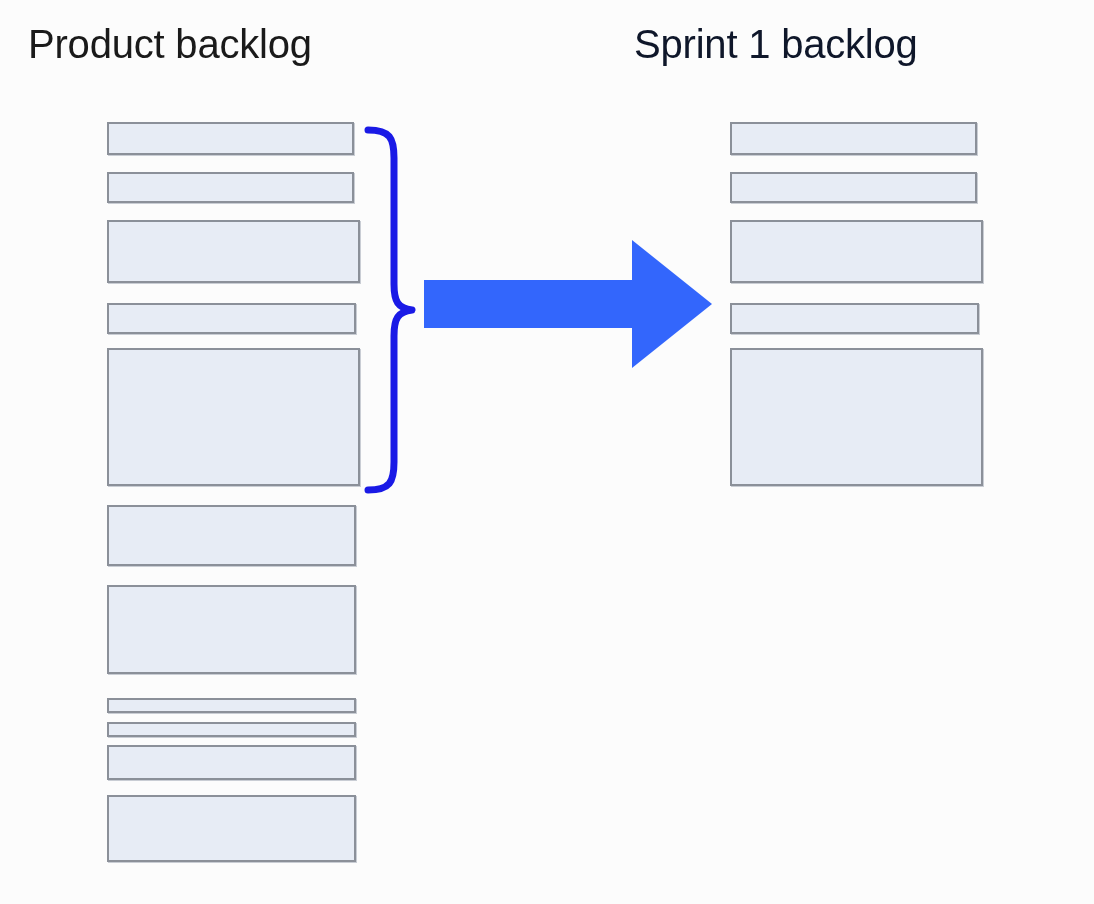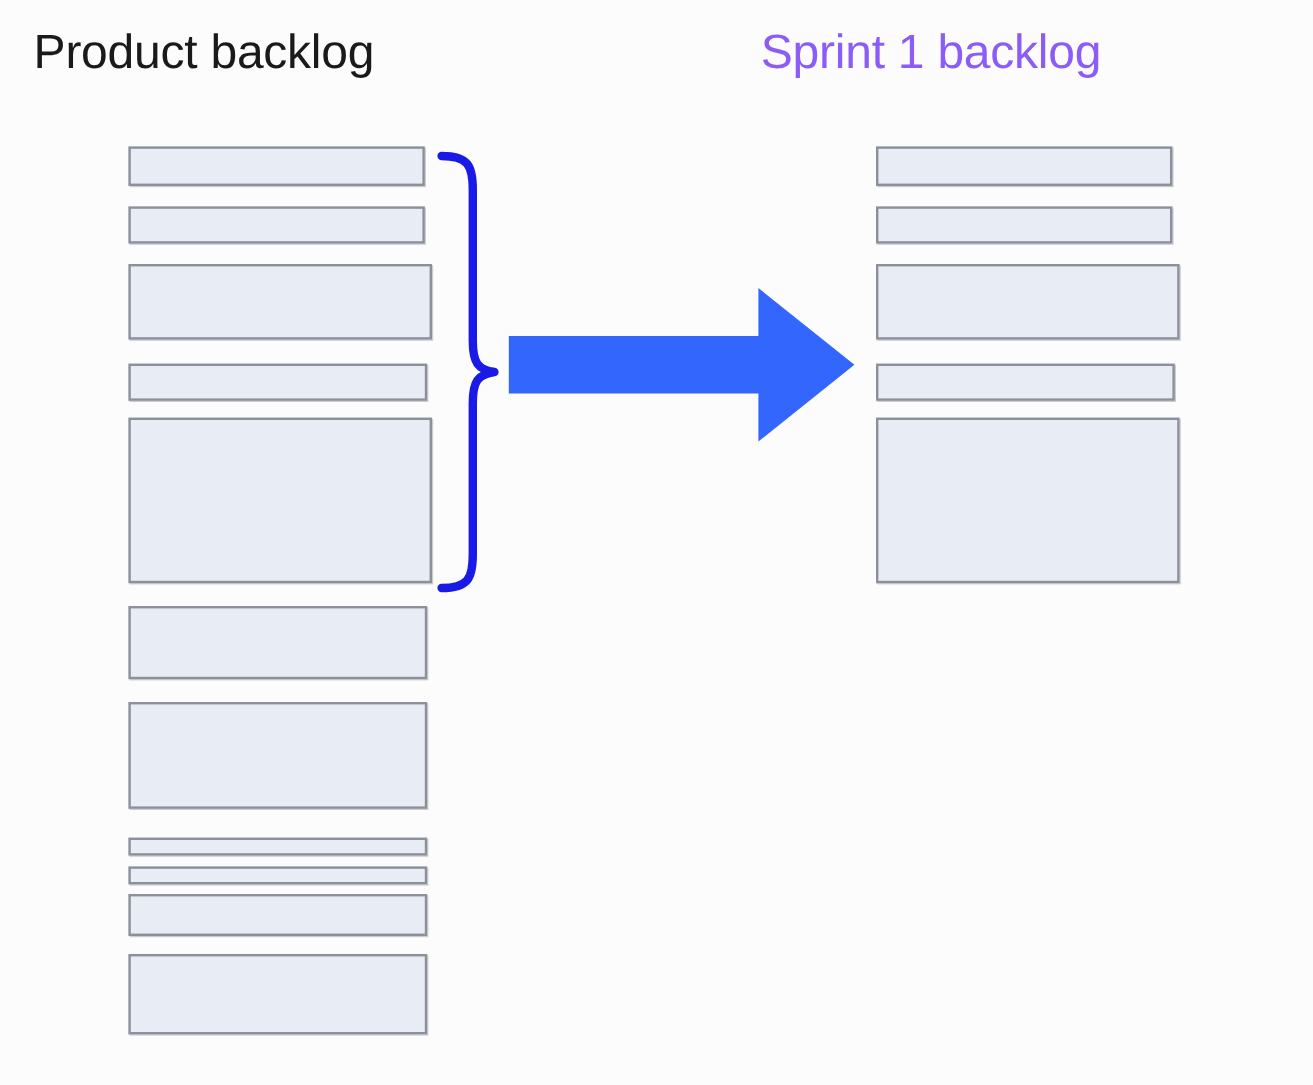--- a/index.html
+++ b/index.html
@@ -70,21 +70,21 @@
     overflow: visible;
   }
 </style>
 </head>
 <body style="background: rgb(252, 252, 252);">
 
 <div id="diagram" style="background: rgb(252, 252, 252);">
 
   <div id="title-product" class="col-title" style="color: rgb(26, 26, 26);">Product backlog</div>
 
-  <div id="title-sprint" class="col-title" style="color: #8b5cf6;">Sprint 1 backlog</div>
+  <div id="title-sprint" class="col-title" style="color: #0f172a;">Sprint 1 backlog</div>
 
   <div class="backlog-column" id="col-product">
       <div class="item-box" style="left: 107px; top: 122px; width: 247px; height: 33px; background: rgb(231, 236, 245); border-color: rgb(139, 144, 153); box-shadow: rgb(201, 205, 212) 1px 1px 0px 0px;"></div>
       <div class="item-box" style="left: 107px; top: 172px; width: 247px; height: 31px; background: rgb(231, 236, 245); border-color: rgb(139, 144, 153); box-shadow: rgb(201, 205, 212) 1px 1px 0px 0px;"></div>
       <div class="item-box" style="left: 107px; top: 220px; width: 253px; height: 63px; background: rgb(231, 236, 245); border-color: rgb(139, 144, 153); box-shadow: rgb(201, 205, 212) 1px 1px 0px 0px;"></div>
       <div class="item-box" style="left: 107px; top: 303px; width: 249px; height: 31px; background: rgb(231, 236, 245); border-color: rgb(139, 144, 153); box-shadow: rgb(201, 205, 212) 1px 1px 0px 0px;"></div>
       <div class="item-box" style="left: 107px; top: 348px; width: 253px; height: 138px; background: rgb(231, 236, 245); border-color: rgb(139, 144, 153); box-shadow: rgb(201, 205, 212) 1px 1px 0px 0px;"></div>
       <div class="item-box" style="left: 107px; top: 505px; width: 249px; height: 61px; background: rgb(231, 236, 245); border-color: rgb(139, 144, 153); box-shadow: rgb(201, 205, 212) 1px 1px 0px 0px;"></div>
       <div class="item-box" style="left: 107px; top: 585px; width: 249px; height: 89px; background: rgb(231, 236, 245); border-color: rgb(139, 144, 153); box-shadow: rgb(201, 205, 212) 1px 1px 0px 0px;"></div>
       <div class="item-box" style="left: 107px; top: 698px; width: 249px; height: 15px; background: rgb(231, 236, 245); border-color: rgb(139, 144, 153); box-shadow: rgb(201, 205, 212) 1px 1px 0px 0px;"></div>

